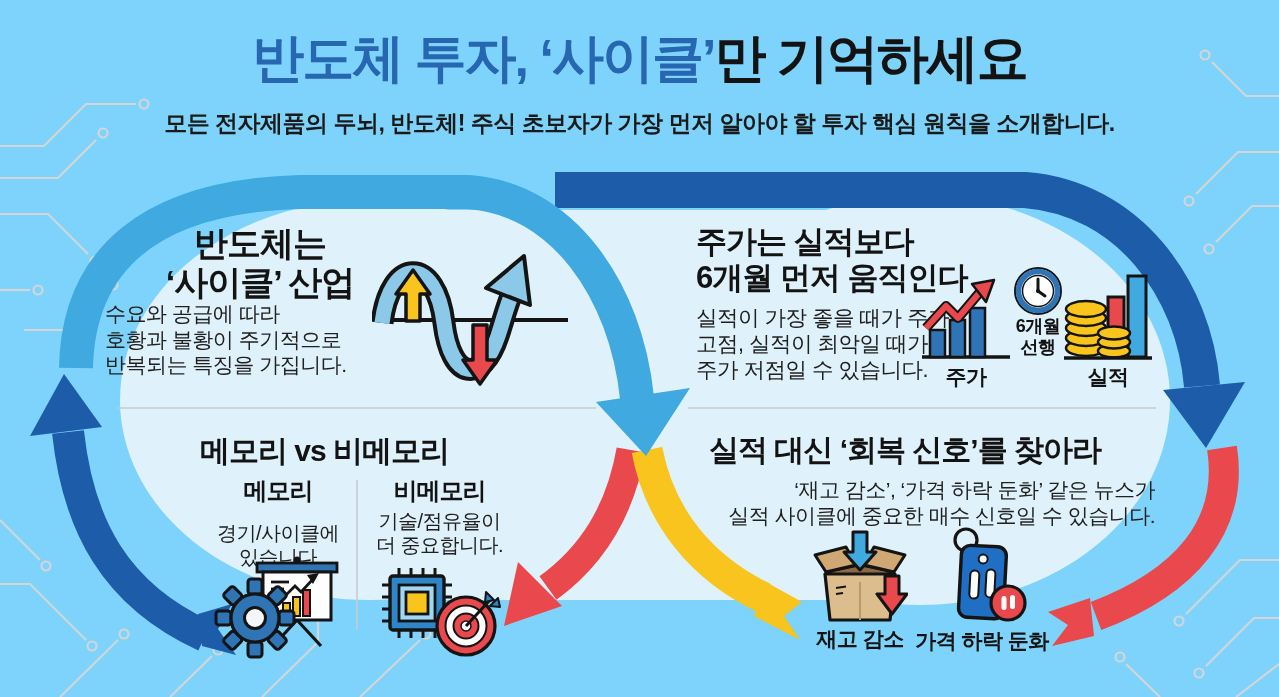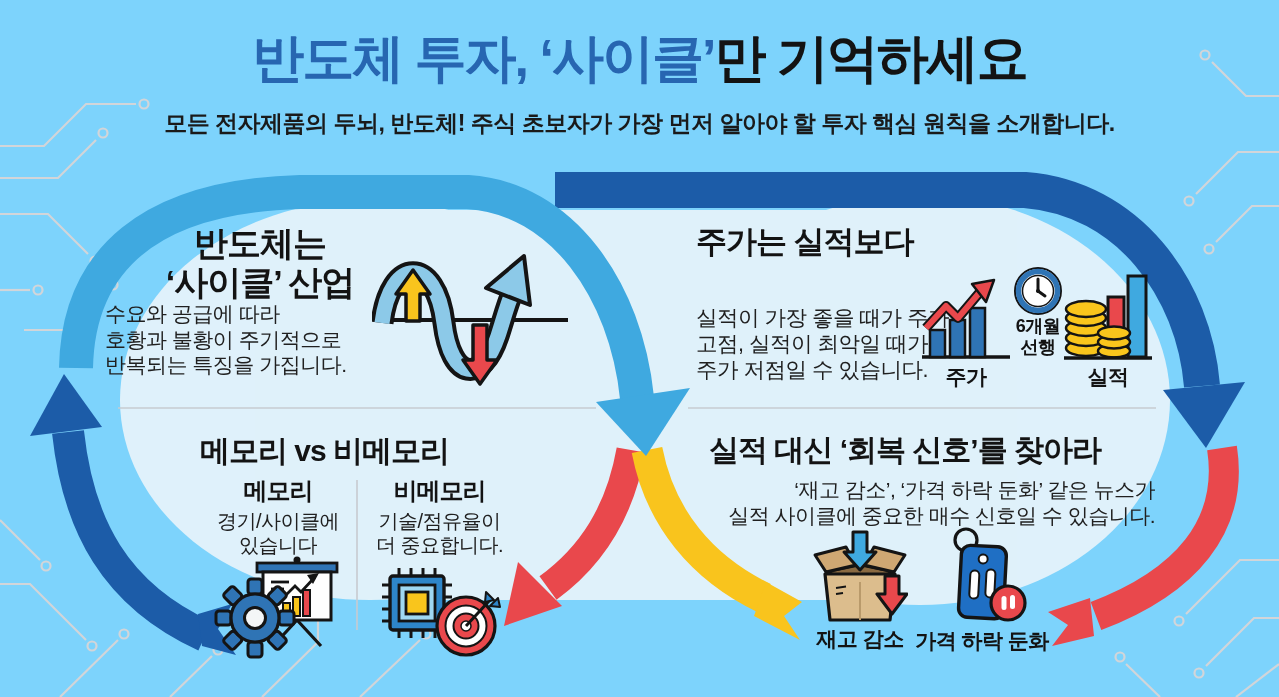--- a/index.html
+++ b/index.html
@@ -134,20 +134,21 @@
     <line x1="6" y1="72" x2="196" y2="72" stroke="#141414" stroke-width="4"></line>
     <path d="M 10 75 C 18 8, 64 8, 72 75 C 79 133, 110 136, 126 88 C 131 73 135 57 141 43" fill="none" stroke="#141414" stroke-width="23"></path>
     <path d="M 10 75 C 18 8, 64 8, 72 75 C 79 133, 110 136, 126 88 C 131 73 135 57 141 43" fill="none" stroke="#8cc9e8" stroke-width="15"></path>
     <polygon points="152,8 114,40 158,57" fill="#8cc9e8" stroke="#141414" stroke-width="4" stroke-linejoin="round"></polygon>
     <polygon points="41,22 58,46 48,46 48,73 34,73 34,46 24,46" fill="#f9c41d" stroke="#141414" stroke-width="3.5" stroke-linejoin="round"></polygon>
     <polygon points="108,136 91,112 101,112 101,77 115,77 115,112 125,112" fill="#e9484c" stroke="#141414" stroke-width="3.5" stroke-linejoin="round"></polygon>
   </svg>
 
   <div class="abs sec-title" style="left:696px;top:224px;width:350px;font-size:31px;">
     <span class="line">주가는 실적보다</span>
+    <span class="line">6개월 먼저 움직인다</span>
   </div>
   <div class="abs sec-body" style="left:696px;top:305px;width:330px;font-size:21.5px;">
     <span class="line">실적이 가장 좋을 때가 주가</span>
     <span class="line">고점, 실적이 최악일 때가</span>
     <span class="line">주가 저점일 수 있습니다.</span>
   </div>
 
   <svg class="abs" style="left:920px;top:278px;" width="92" height="84" viewBox="0 0 92 84">
     <line x1="2" y1="79" x2="90" y2="79" stroke="#141414" stroke-width="3.5"></line>
     <g fill="#2f74b5" stroke="#141414" stroke-width="2.5">
@@ -188,21 +189,21 @@
       <ellipse cx="52" cy="61" rx="16" ry="6.5"></ellipse>
     </g>
     <line x1="2" y1="86" x2="90" y2="86" stroke="#141414" stroke-width="3.5"></line>
   </svg>
   <div class="abs icon-label" style="left:1066px;top:363px;width:84px;">실적</div>
 
   <div class="abs sec-title" style="left:200px;top:434px;width:315px;font-size:30px;">메모리 vs 비메모리</div>
 
   <div class="abs" style="left:203px;top:477px;width:150px;text-align:center;">
     <div class="sec-title" style="font-size:24px;">메모리</div>
-    <div class="sec-body" style="font-size:20px;margin-top:4px;">
+    <div class="sec-body" style="font-size:20px;margin-top:16px;">
       <span class="line">경기/사이클에</span>
       <span class="line">있습니다</span>
     </div>
   </div>
 
   <div class="abs" style="left:362px;top:477px;width:155px;text-align:center;">
     <div class="sec-title" style="font-size:24px;">비메모리</div>
     <div class="sec-body" style="font-size:20px;margin-top:4px;">
       <span class="line">기술/점유율이</span>
       <span class="line">더 중요합니다.</span>

